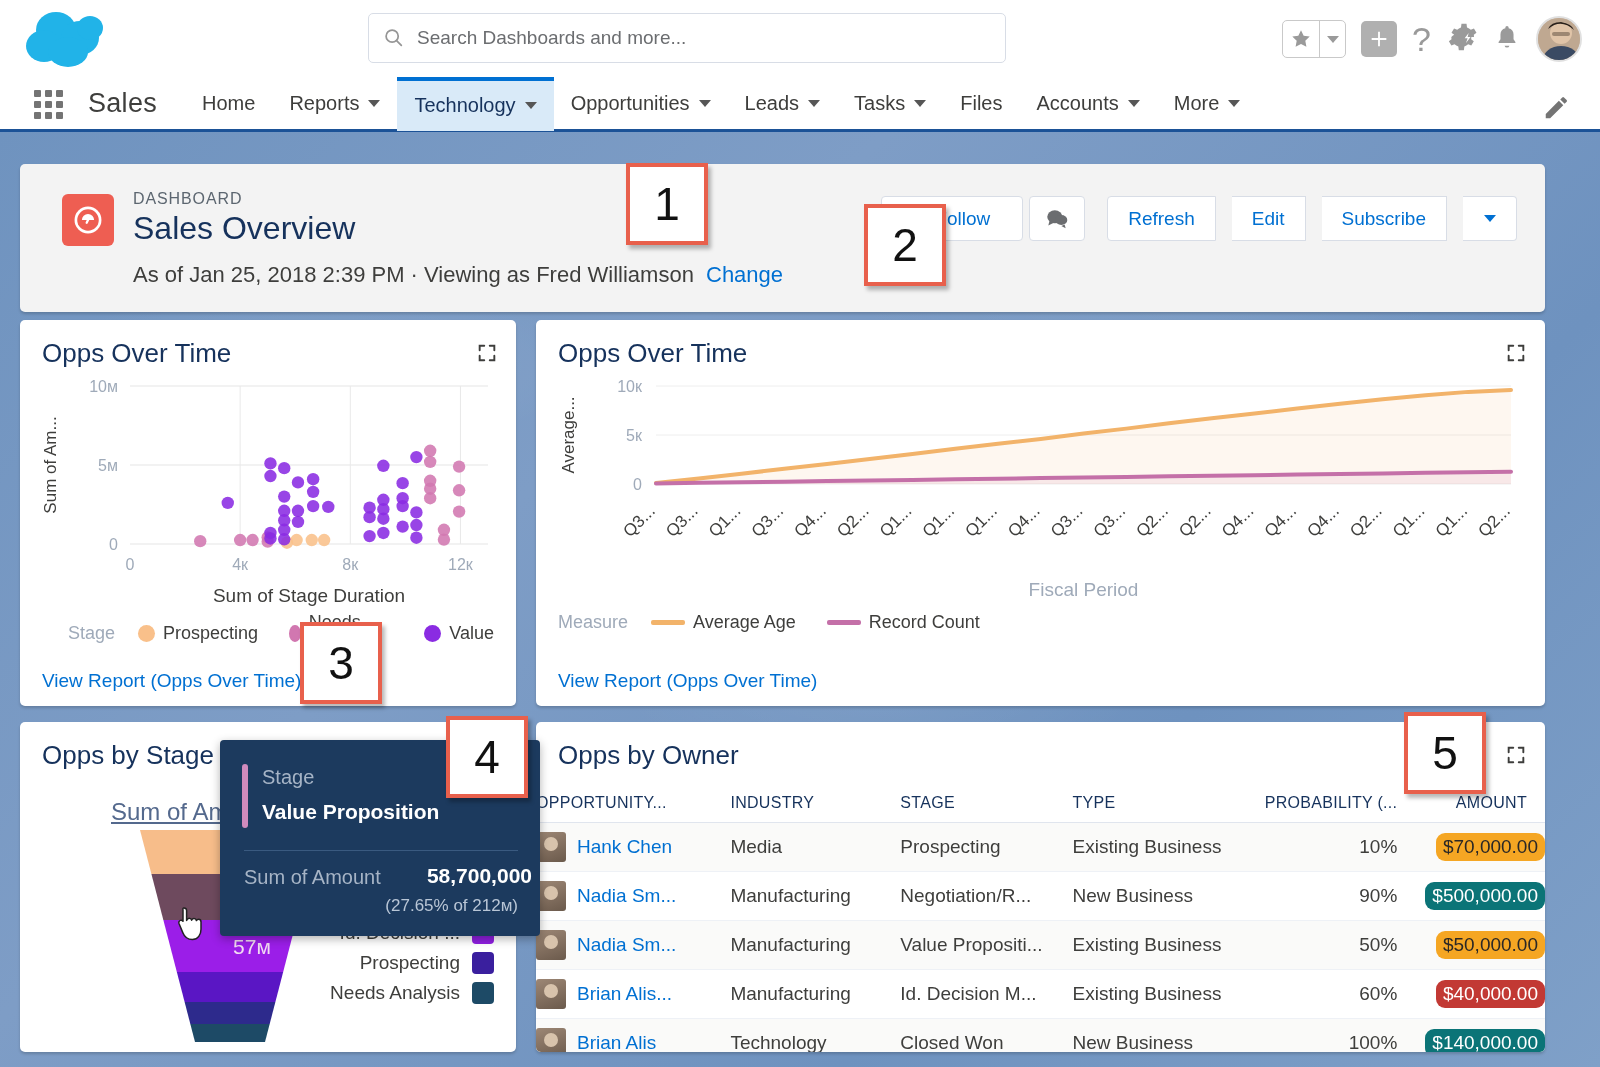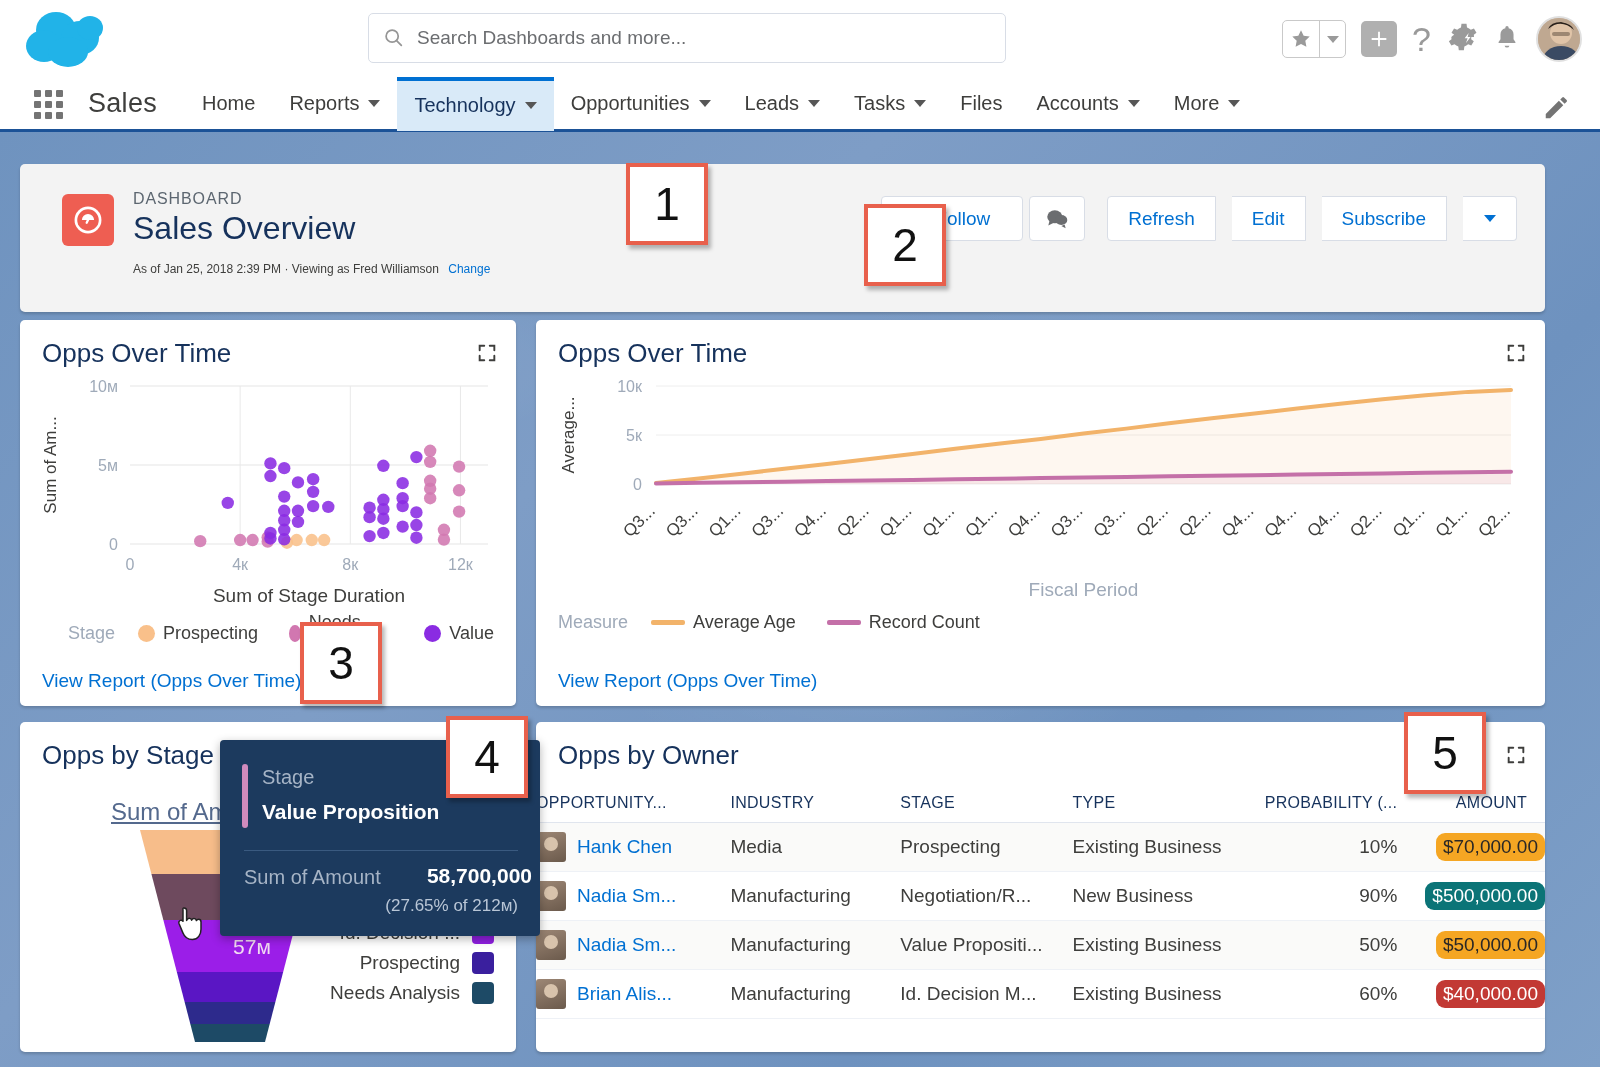--- a/index.html
+++ b/index.html
@@ -105,21 +105,21 @@
     background: #ee5e52; border-radius: 6px; display: flex; align-items: center; justify-content: center;
   }
   .dash-kicker {
     position: absolute; left: 113px; top: 26px; font-size: 16px; color: #5c6670;
     letter-spacing: .9px;
   }
   .dash-title {
     position: absolute; left: 113px; top: 46px; font-size: 32px; color: #16325c; font-weight: 400;
   }
   .dash-sub {
-    position: absolute; left: 113px; top: 98px; font-size: 12px; color: #3e3e3c;
+    position: absolute; left: 113px; top: 98px; font-size: 22px; color: #3e3e3c;
   }
   .dash-sub a { color: #0070d2; text-decoration: none; margin-left: 6px; }
 
   .dash-actions {
     position: absolute; right: 28px; top: 32px; display: flex; align-items: stretch; height: 45px;
   }
   .btn {
     border: 1px solid #d8dde6; background: #fff; color: #0070d2;
     font-size: 19px; font-family: "Liberation Sans", sans-serif;
     display: flex; align-items: center; justify-content: center;
@@ -661,20 +661,35 @@
             </span>
           </td>
           <td>Manufacturing</td>
           <td>Id. Decision M...</td>
           <td>Existing Business</td>
           <td style="text-align:right;padding-right:28px">60%</td>
           <td class="c-amount">
             <span class="amt-pill pill-red">$40,000.00</span>
           </td>
         </tr>
+        <tr>
+          <td class="c-name tbl-pad">
+            <span class="name-cell">
+              <span class="row-avatar"></span>
+              <a href="#">Brian Alis</a>
+            </span>
+          </td>
+          <td>Technology</td>
+          <td>Closed Won</td>
+          <td>New Business</td>
+          <td style="text-align:right;padding-right:28px">100%</td>
+          <td class="c-amount">
+            <span class="amt-pill pill-green">$140,000.00</span>
+          </td>
+        </tr>
       </tbody>
     </table>
   </div>
 
   <div class="cursor-hand">
     <svg width="30" height="38" viewBox="0 0 30 38">
       <path d="M8 2c1.6 0 2.6 1.2 2.6 2.6v9.8c.6-1.4 1.4-2.2 2.6-2.2 1.3 0 2.2.9 2.4 2 .5-1.1 1.4-1.6 2.4-1.6 1.3 0 2.2.9 2.4 2 .5-.9 1.3-1.3 2.2-1.3 1.4 0 2.4 1.1 2.4 2.6v7.3c0 5.3-3 10.4-8.6 10.4-5 0-8-2.8-9.4-6.5L3 17.5c-.5-1.3.1-2.6 1.4-3.1 1-.4 2 0 2.6.9V4.6C7 3.2 6.4 2 8 2z" fill="#fff" stroke="#222" stroke-width="1.5" stroke-linejoin="round"></path>
     </svg>
   </div>
 

